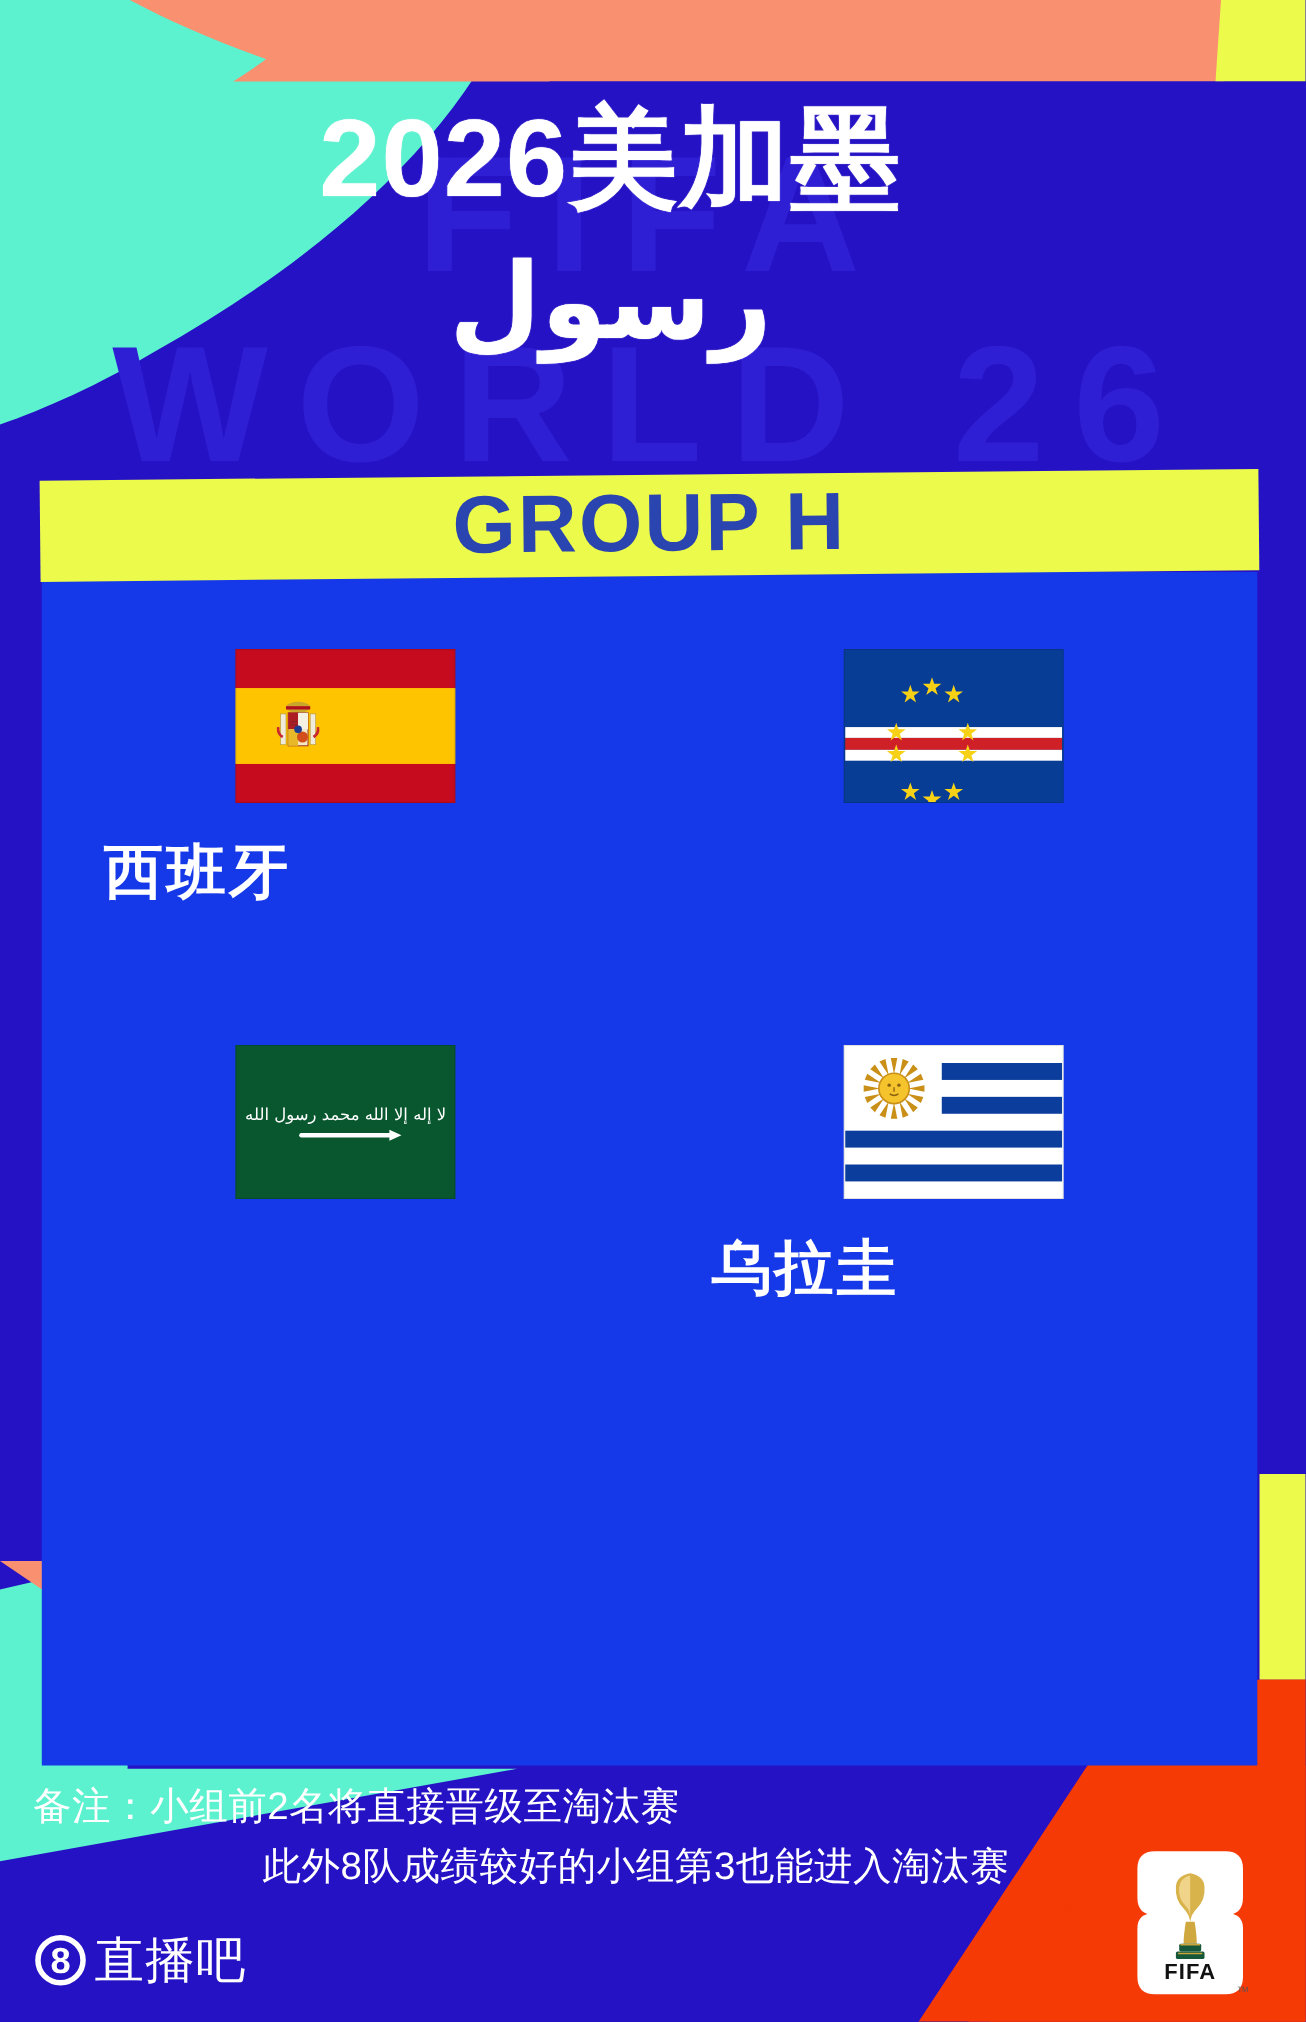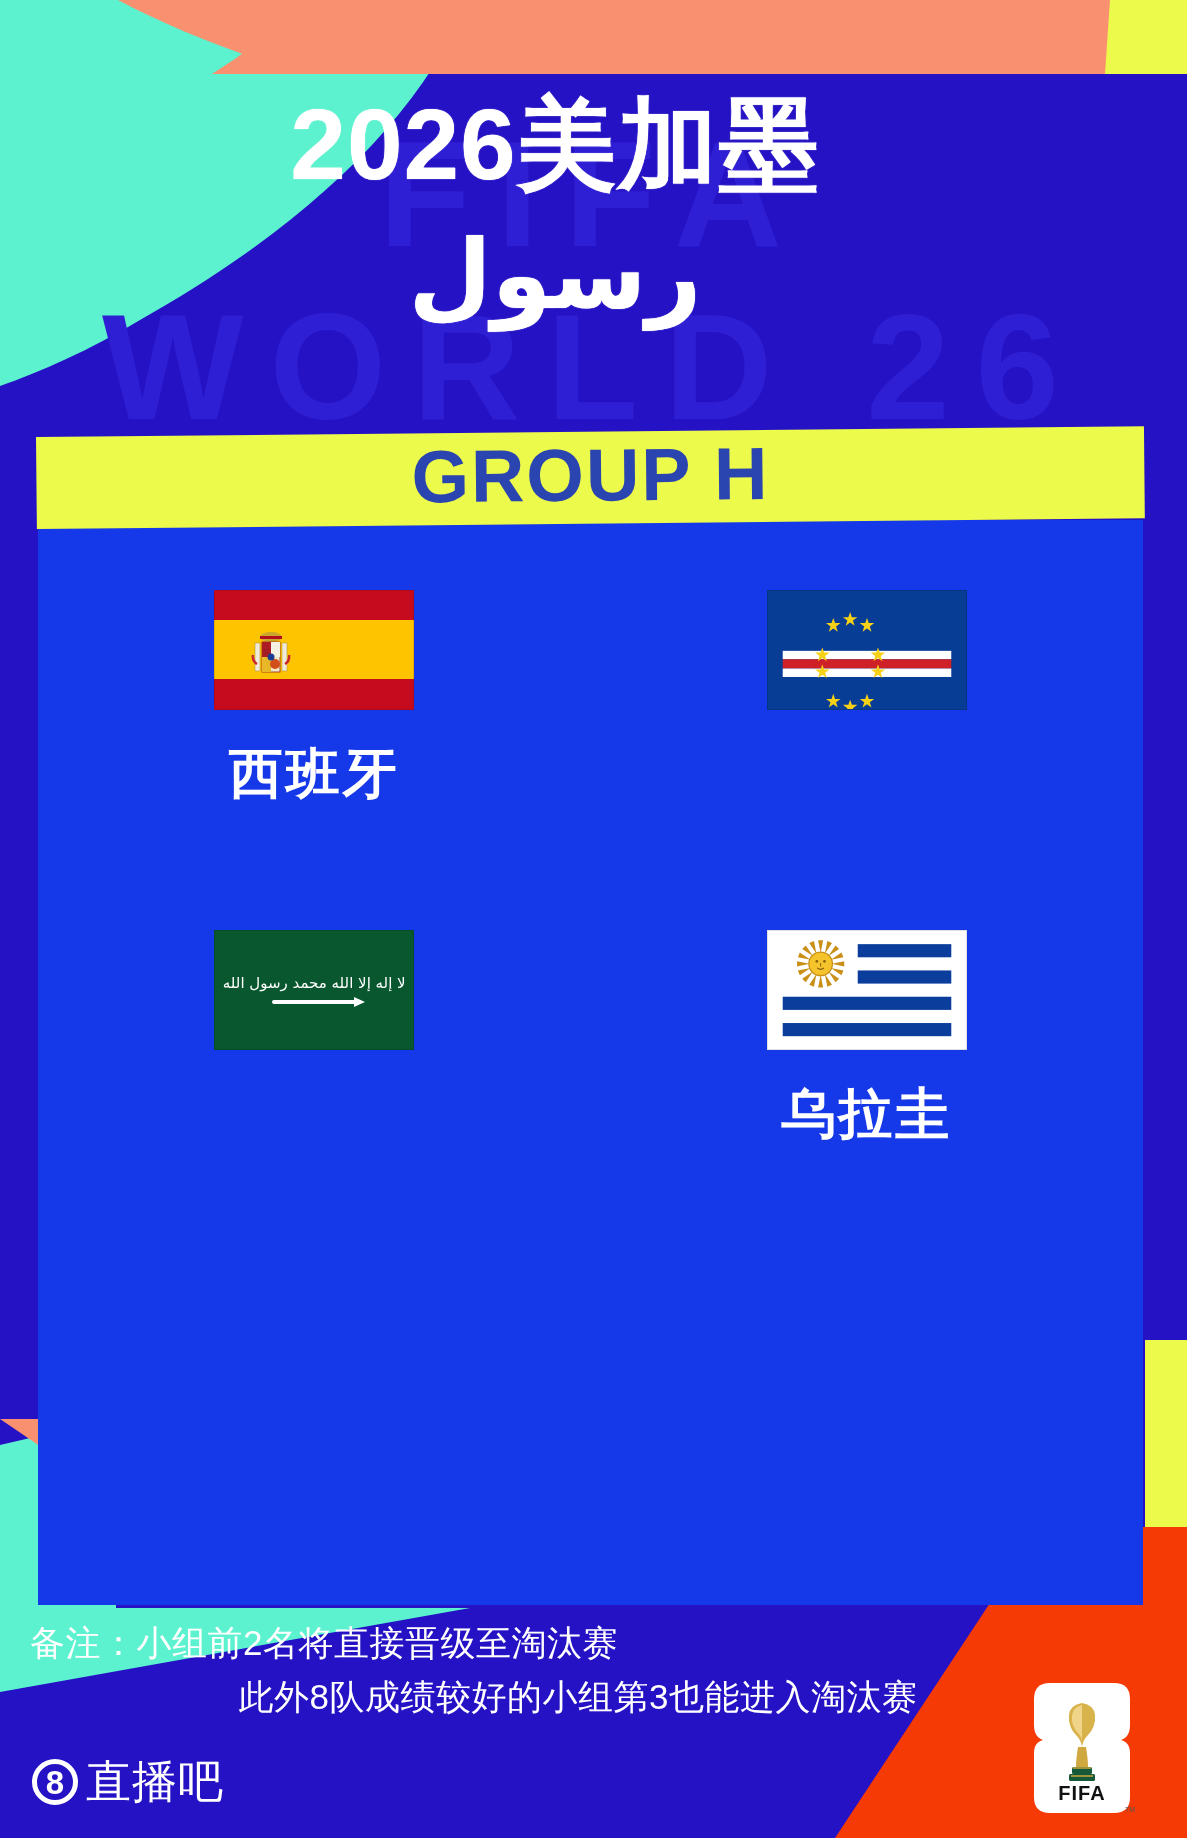--- a/index.html
+++ b/index.html
@@ -51,23 +51,23 @@
   
   #panel{
     position:absolute; left:38px; top:520px; width:1105px; height:1085px;
     background:#1539e8; z-index:5;
   }
   #teams{
     position:absolute; left:0; top:70px; width:1105px;
     display:grid; grid-template-columns:1fr 1fr; row-gap:130px;
     justify-items:center;
   }
-  .team{ width:440px; text-align:center; }
+  .team{ width:440px; }
   .flag-box{
-    width:200px; height:120px; margin:0 auto;
+    width:200px; height:140px; margin:0 auto;
     position:relative; overflow:hidden;
     border:1px solid rgba(0,0,0,.12);
   }
   .team-name{
     margin-top:36px; color:#ffffff;
     font-size:54px; font-weight:bold; letter-spacing:3px;
     line-height:1;
   }
 
   

